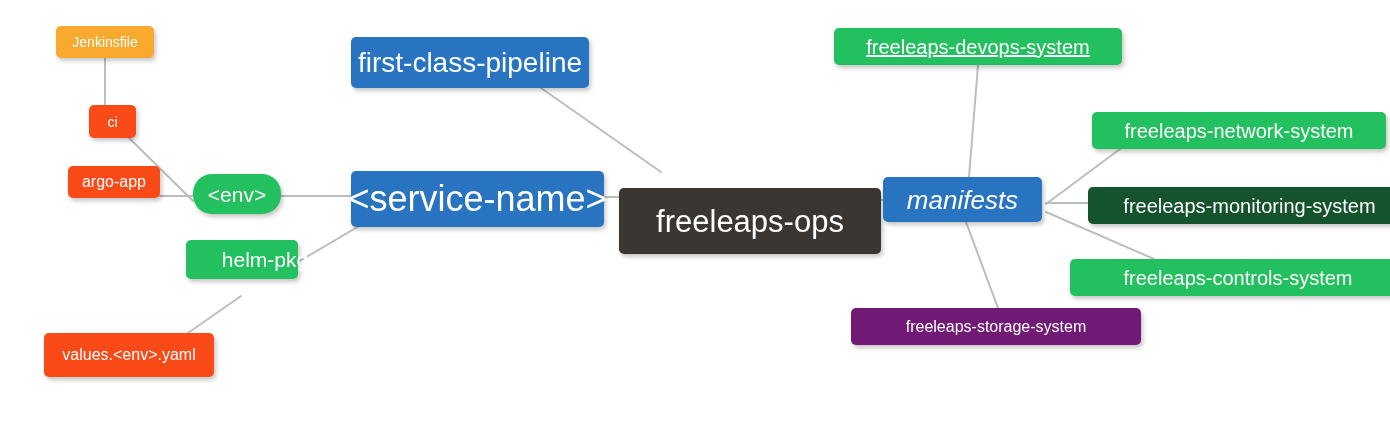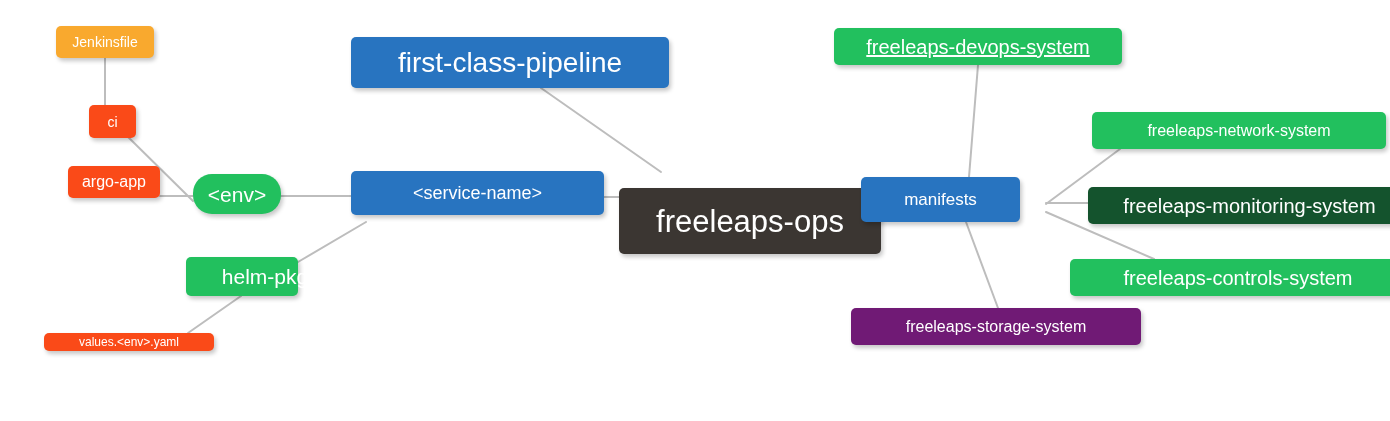--- a/index.html
+++ b/index.html
@@ -77,42 +77,42 @@
       </div>
       <div class="node" style="left: 53px; top: 105px; width: 47px; height: 33px; background: rgb(250, 74, 24); font-size: 14px;">
         <span>ci</span>
       </div>
       <div class="node" style="left: 32px; top: 166px; width: 92px; height: 32px; background: rgb(250, 74, 24); font-size: 16px;">
         <span>argo-app</span>
       </div>
       <div class="node" style="left: 157px; top: 174px; width: 88px; height: 40px; background: rgb(34, 192, 94); font-size: 21px; border-radius: 19px;">
         <span>&lt;env&gt;</span>
       </div>
-      <div class="node" style="left: 150px; top: 257px; width: 112px; height: 39px; background: rgb(34, 192, 94); font-size: 21px; padding-left: 46px;">
+      <div class="node" style="left: 150px; top: 240px; width: 112px; height: 39px; background: rgb(34, 192, 94); font-size: 21px; padding-left: 46px;">
         <span>helm-pkg</span>
       </div>
-      <div class="node" style="left: 8px; top: 333px; width: 170px; height: 18px; background: rgb(250, 74, 24); font-size: 12px;">
+      <div class="node" style="left: 8px; top: 333px; width: 170px; height: 44px; background: rgb(250, 74, 24); font-size: 16px;">
         <span>values.&lt;env&gt;.yaml</span>
       </div>
-      <div class="node" style="left: 315px; top: 37px; width: 318px; height: 51px; background: rgb(40, 116, 192); font-size: 28px;">
+      <div class="node" style="left: 315px; top: 37px; width: 238px; height: 51px; background: rgb(40, 116, 192); font-size: 28px;">
         <span>first-class-pipeline</span>
       </div>
-      <div class="node" style="left: 315px; top: 171px; width: 253px; height: 44px; background: rgb(40, 116, 192); font-size: 18px;">
+      <div class="node" style="left: 315px; top: 171px; width: 253px; height: 56px; background: rgb(40, 116, 192); font-size: 36px;">
         <span>&lt;service-name&gt;</span>
       </div>
       <div class="node" style="left: 583px; top: 188px; width: 262px; height: 66px; background: rgb(59, 54, 50); font-size: 31px;">
         <span>freeleaps-ops</span>
       </div>
-      <div class="node" style="left: 825px; top: 177px; width: 159px; height: 45px; background: rgb(40, 116, 192); font-size: 17px;">
+      <div class="node" style="left: 847px; top: 177px; width: 159px; height: 45px; background: rgb(40, 116, 192); font-size: 26px; font-style: italic;">
         <span>manifests</span>
       </div>
       <div class="node" style="left: 798px; top: 28px; width: 288px; height: 37px; background: rgb(34, 192, 94); font-size: 20px; text-decoration: underline;">
         <span>freeleaps-devops-system</span>
       </div>
-      <div class="node" style="left: 1056px; top: 112px; width: 294px; height: 37px; background: rgb(34, 192, 94); font-size: 16px;">
+      <div class="node" style="left: 1056px; top: 112px; width: 294px; height: 37px; background: rgb(34, 192, 94); font-size: 20px;">
         <span>freeleaps-network-system</span>
       </div>
       <div class="node" style="left: 1052px; top: 187px; width: 323px; height: 37px; background: #14532d; font-size: 20px;">
         <span>freeleaps-monitoring-system</span>
       </div>
       <div class="node" style="left: 1034px; top: 259px; width: 336px; height: 37px; background: rgb(34, 192, 94); font-size: 20px;">
         <span>freeleaps-controls-system</span>
       </div>
       <div class="node" style="left: 815px; top: 308px; width: 290px; height: 37px; background: #701a75; font-size: 16px;">
         <span>freeleaps-storage-system</span>

